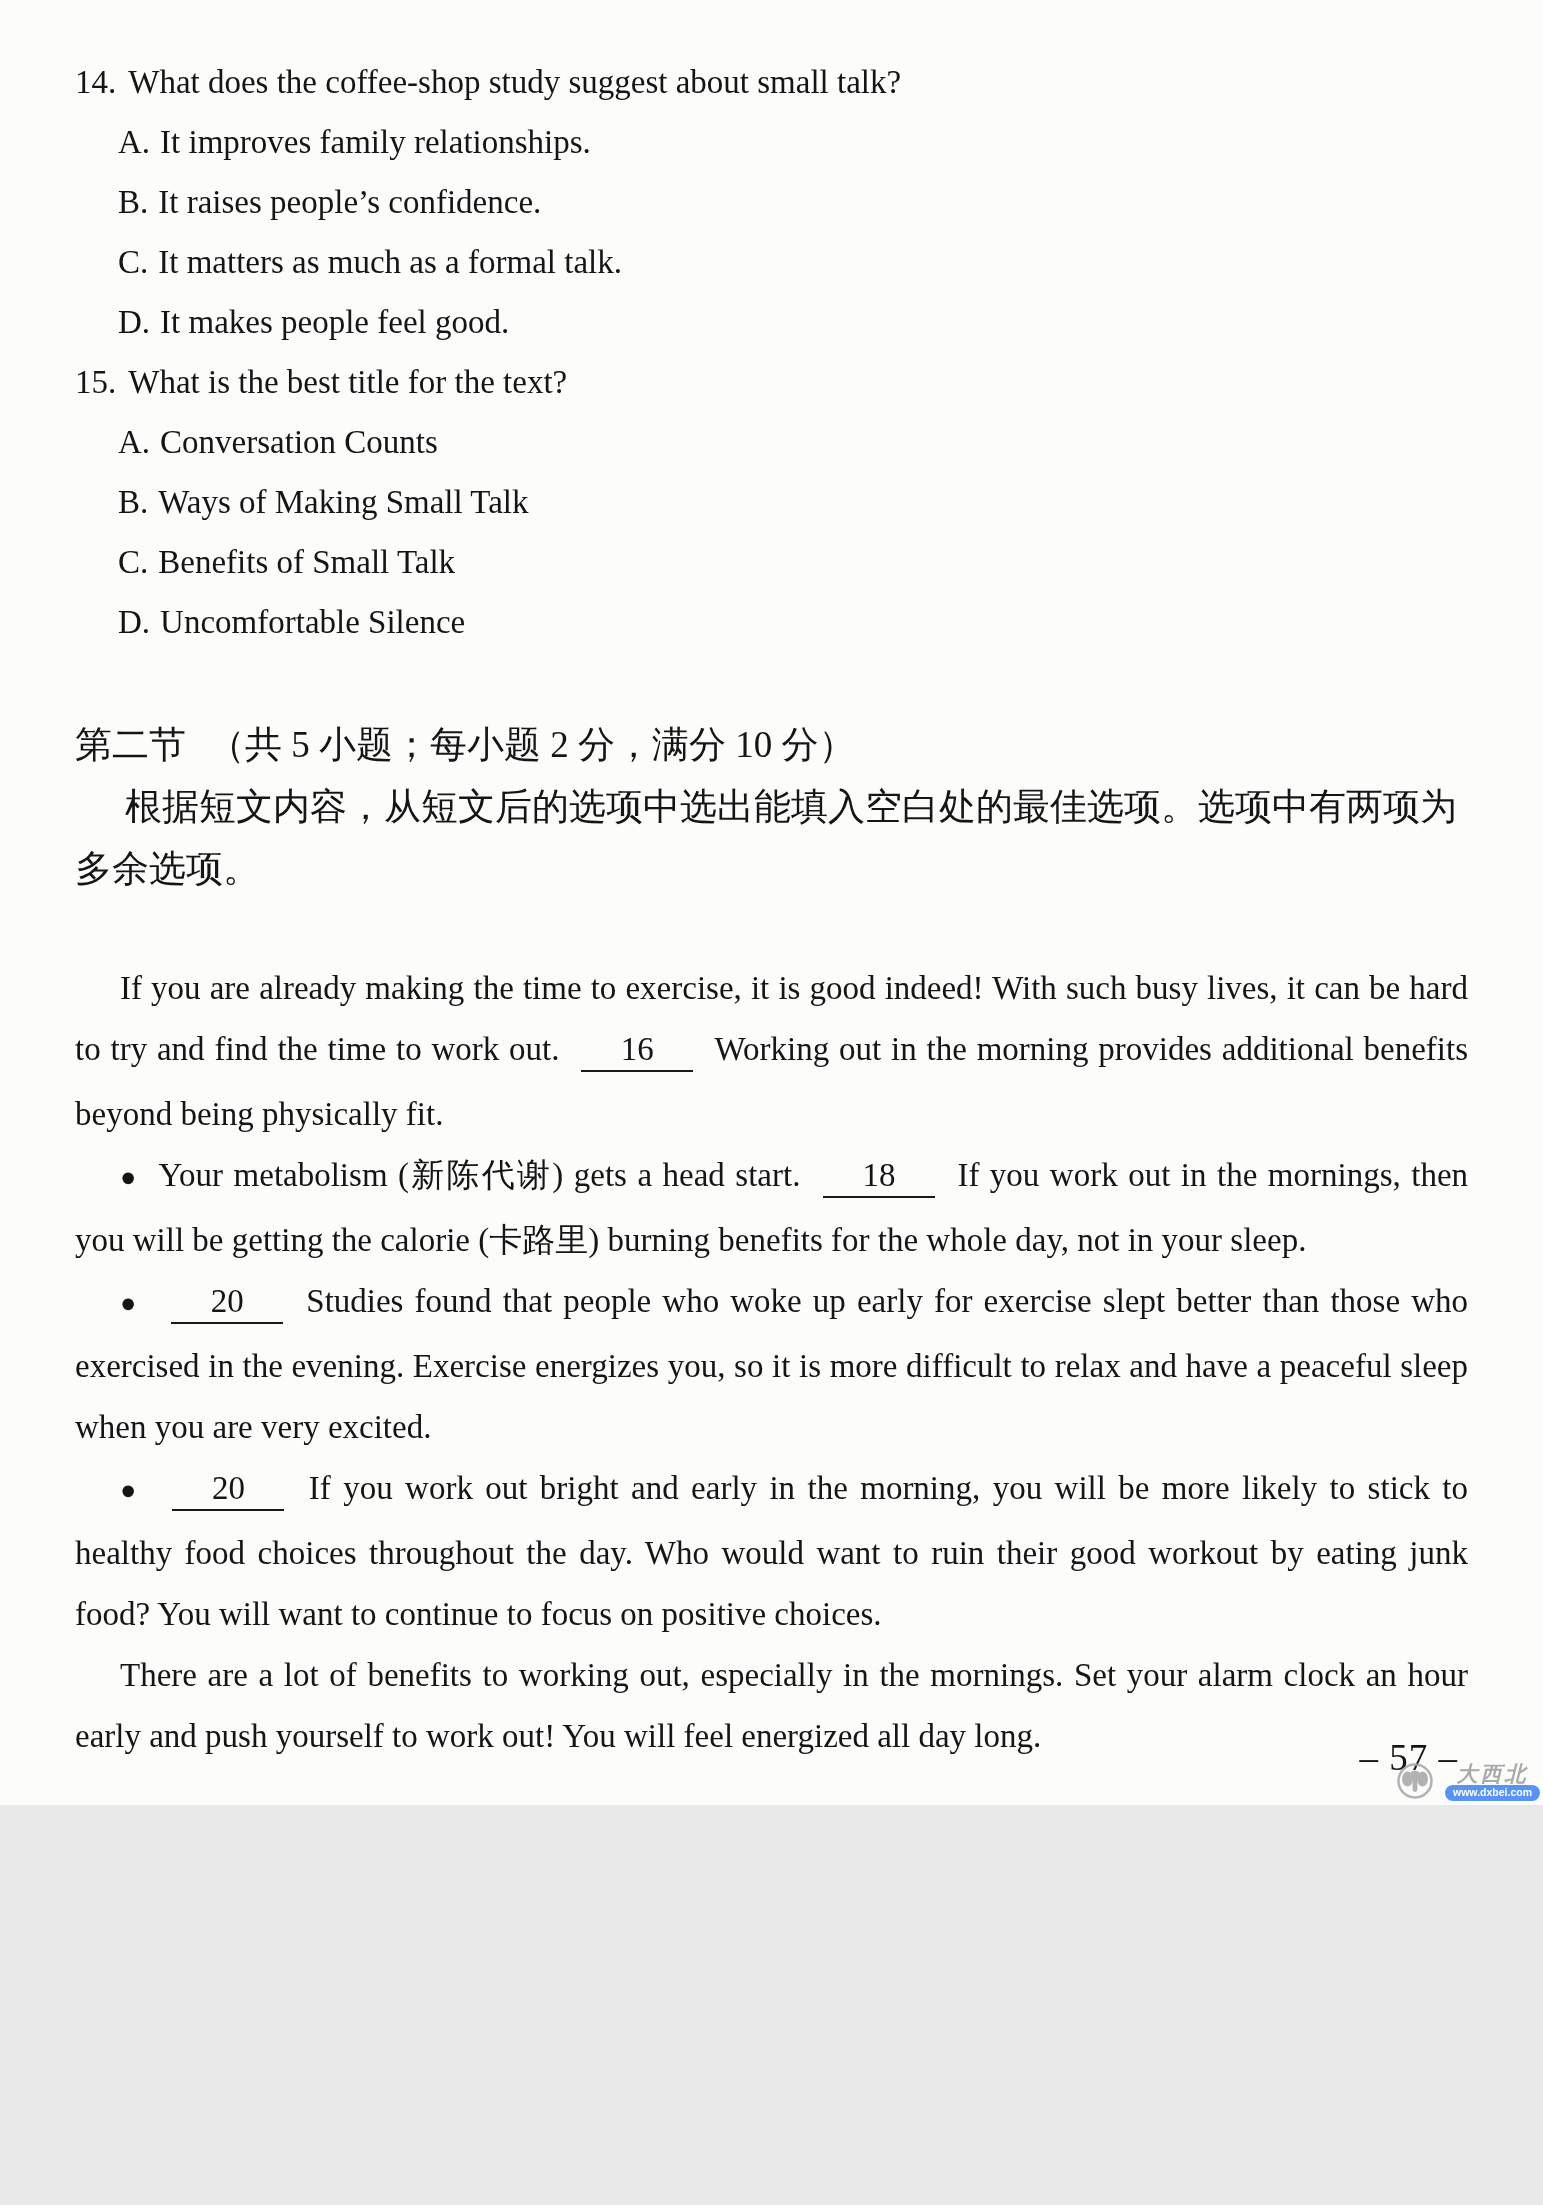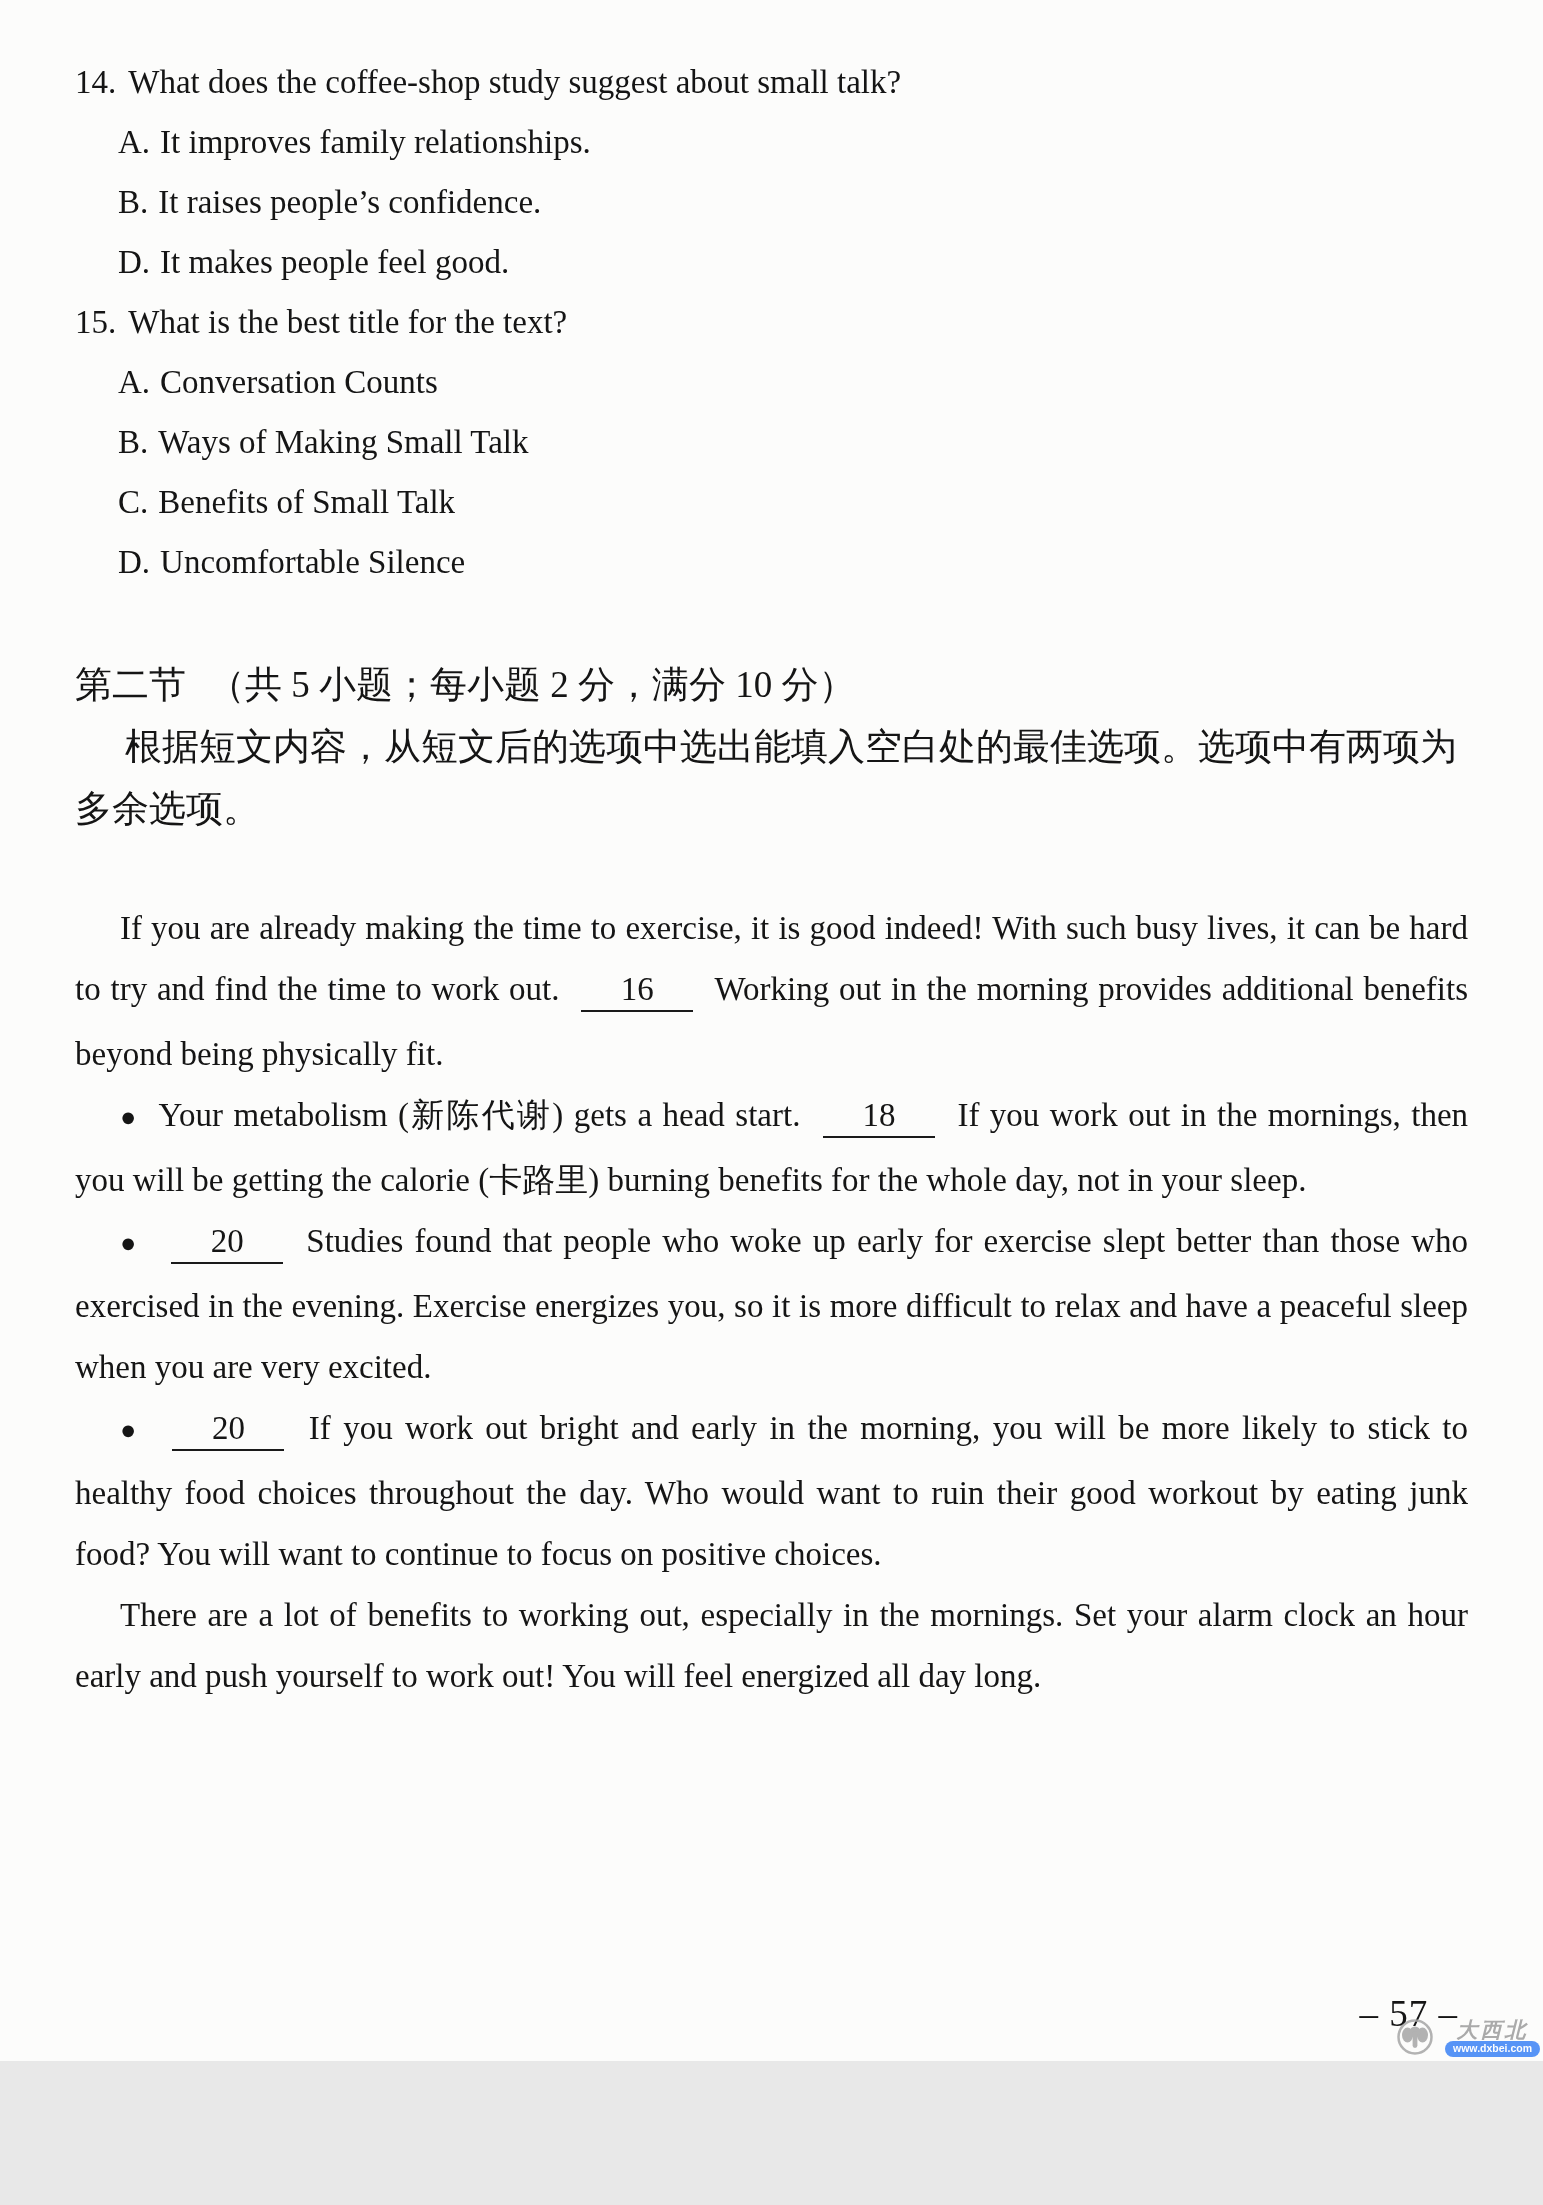--- a/index.html
+++ b/index.html
@@ -1,18 +1,18 @@
 <!DOCTYPE html>
 <html><head>
 <meta charset="utf-8">
 <style>
   html,body { margin:0; padding:0; background:#e8e8e8; }
   .page {
     position:relative;
-    width:1543px; height:2061px;
+    width:1543px; height:1805px;
     margin:0 auto;
     background:#fcfcfb;
     overflow:hidden;
     font-family:"Liberation Serif","DejaVu Serif",serif;
     color:#151515;
   }
   .content { position:absolute; left:75px; top:52px; width:1393px; }
 
   
   .qline { font-size:33px; line-height:60px; white-space:nowrap; }
@@ -74,20 +74,23 @@
     <div class="qline">
       <span class="q-num">14.</span><span>What does the coffee-shop study suggest about small talk?</span>
     </div>
     <div class="qline opt">
       <span class="opt-label">A.</span><span>It improves family relationships.</span>
     </div>
     <div class="qline opt">
       <span class="opt-label">B.</span><span>It raises people’s confidence.</span>
     </div>
     <div class="qline opt">
+      <span class="opt-label">C.</span><span>It matters as much as a formal talk.</span>
+    </div>
+    <div class="qline opt">
       <span class="opt-label">D.</span><span>It makes people feel good.</span>
     </div>
 
     <div class="qline">
       <span class="q-num">15.</span><span>What is the best title for the text?</span>
     </div>
     <div class="qline opt">
       <span class="opt-label">A.</span><span>Conversation Counts</span>
     </div>
     <div class="qline opt">

